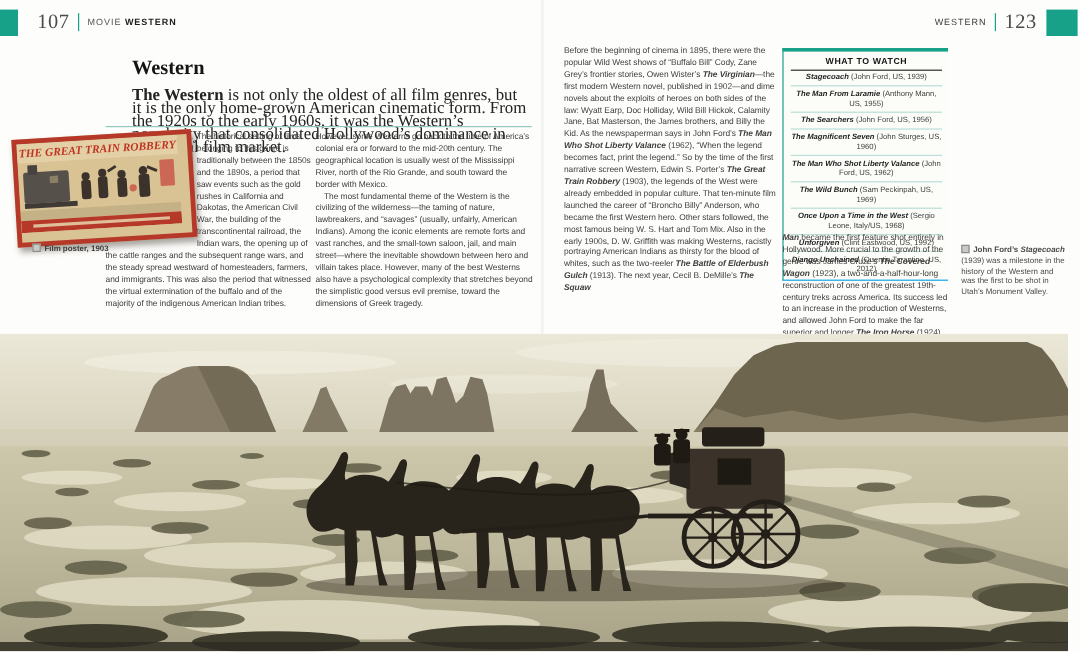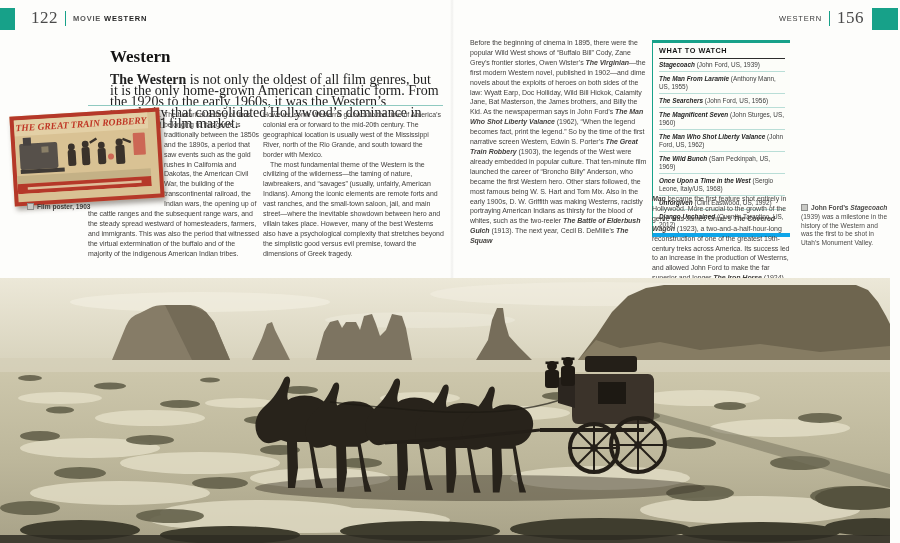--- a/index.html
+++ b/index.html
@@ -9,21 +9,21 @@
   }
   
   .hdr-block { position:absolute; top:8px; height:22px; background:#17a189; }
   .hdr-block.left  { left:0; width:15px; }
   .hdr-block.right { right:2px; width:26px; }
   .hdr-left  { position:absolute; left:31px; top:8px; display:flex; align-items:center; gap:7px; }
   .hdr-right { position:absolute; right:36px; top:8px; display:flex; align-items:center; gap:7px; }
   .hdr-num { font-family:"Liberation Serif", serif; font-size:17px; color:#4a4a4a; letter-spacing:.5px; }
   .hdr-rule { width:1px; height:15px; background:#17a189; }
   .hdr-label { font-size:7.5px; letter-spacing:.8px; color:#3a3a3a; }
-  .hdr-label .lt { font-weight:700; color:#555; }
+  .hdr-label .lt { font-weight:400; color:#555; }
   .hdr-label .bd { font-weight:bold; color:#1f1f1f; }
   
   .title { position:absolute; left:110px; top:36px; font-family:"Liberation Serif", serif;
            font-size:17px; font-weight:bold; color:#141414; }
   .intro { position:absolute; left:110px; top:60px; width:332px;
            font-family:"Liberation Serif", serif; font-size:14px; line-height:11px; color:#222; }
   .intro .lead { font-weight:bold; }
   .intro-rule { position:absolute; left:88px; top:105px; width:355px; height:1px; background:#8fc9c0; }
   .bodytext { font-size:7px; line-height:9.9px; letter-spacing:-.05px; color:#413f3d; text-align:left; }
   .col1 { position:absolute; left:88px; top:110px; width:172px; }
@@ -41,22 +41,22 @@
                        background:#c9c9c5; margin-right:3px; vertical-align:-1px; }
   .poster-caption { position:absolute; left:27px; top:203px; font-weight:bold; color:#3c3b39; }
   
   .birth-col { position:absolute; left:470px; top:38px; width:178px; }
   .birth-head { font-family:"Liberation Serif", serif; font-size:11px; font-weight:bold;
                 color:#161616; margin:0 0 5px 0; }
   .t-em { font-style:italic; font-weight:bold; }
   .t-b  { font-weight:bold; }
   
   .watch { position:absolute; left:652px; top:40px; width:138px; background:#fcfdf9;
-           border-top:3px solid #17a189; border-left:1px solid #17a189; border-bottom:4px solid #0ea5e9;
-           padding:3px 5px 2px 6px; box-sizing:border-box; }
+           border-top:3px solid #17a189; border-left:1px solid #17a189; border-bottom:1px solid #0ea5e9;
+           padding:3px 5px 2px 6px; box-sizing:border-box;text-align:center; }
   .watch-head { font-size:7.3px; font-weight:bold; letter-spacing:.5px; color:#161616;
                 border-bottom:1.5px solid #2c2c2c; padding-bottom:2.5px; }
   .watch ul { list-style:none; margin:0; padding:0; }
   .watch li { padding:2.6px 0 2.4px 0; border-bottom:1px solid #b9ded7; font-size:6.4px; line-height:8px; color:#333; }
   .watch li:last-child { border-bottom:none; }
   .watch .wtitle { font-weight:bold; font-style:italic; color:#1d1d1d; }
   .watch .wdetails { color:#3c3c3c; }
   .continuation { position:absolute; left:652px; top:194px; width:139px; }
   .photo-caption { position:absolute; left:801px; top:204px; width:89px; }
   
@@ -64,28 +64,28 @@
   .gutter { position:absolute; left:450px; top:0; width:4px; height:278px;
             background:linear-gradient(90deg, rgba(0,0,0,0) 0%, rgba(0,0,0,.05) 50%, rgba(0,0,0,0) 100%); }
 </style>
 </head>
 <body>
 
 <div class="page">
 
   <div class="hdr-block left"></div>
   <div class="hdr-left">
-    <span class="hdr-num">122</span>
+    <span class="hdr-num">107</span>
     <span class="hdr-rule"></span>
     <span class="hdr-label"><span class="lt">MOVIE</span> <span class="bd">WESTERN</span></span>
   </div>
   <div class="hdr-right">
     <span class="hdr-label bd">WESTERN</span>
     <span class="hdr-rule"></span>
-    <span class="hdr-num">156</span>
+    <span class="hdr-num">123</span>
   </div>
   <div class="hdr-block right"></div>
 
   <div class="gutter"></div>
 
   <h1 class="title">Western</h1>
   <p class="intro"><span class="lead">The Western</span><span> is not only the oldest of all film genres, but it is the only home-grown American cinematic form. From the 1920s to the early 1960s, it was the Western’s popularity that consolidated Hollywood’s dominance in the global film market.</span></p>
   <div class="intro-rule"></div>
 
   <div class="col1 bodytext"><span class="poster-spacer"></span><span>The historical setting of films belonging to this genre is traditionally between the 1850s and the 1890s, a period that saw events such as the gold rushes in California and Dakotas, the American Civil War, the building of the transcontinental railroad, the Indian wars, the opening up of the cattle ranges and the subsequent range wars, and the steady spread westward of homesteaders, farmers, and immigrants. This was also the period that witnessed the virtual extermination of the buffalo and of the majority of the indigenous American Indian tribes.</span></div>

